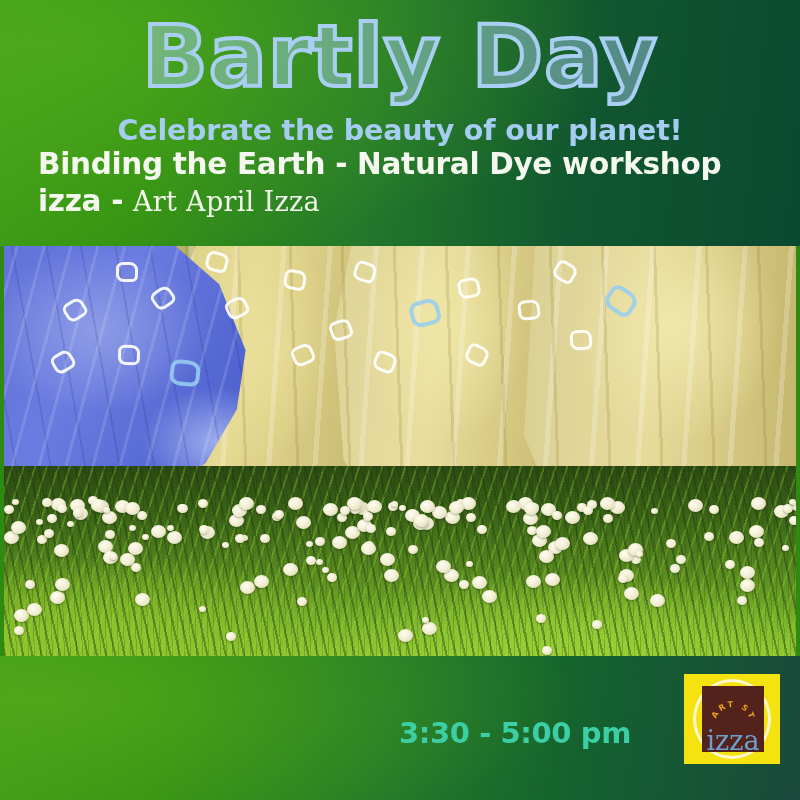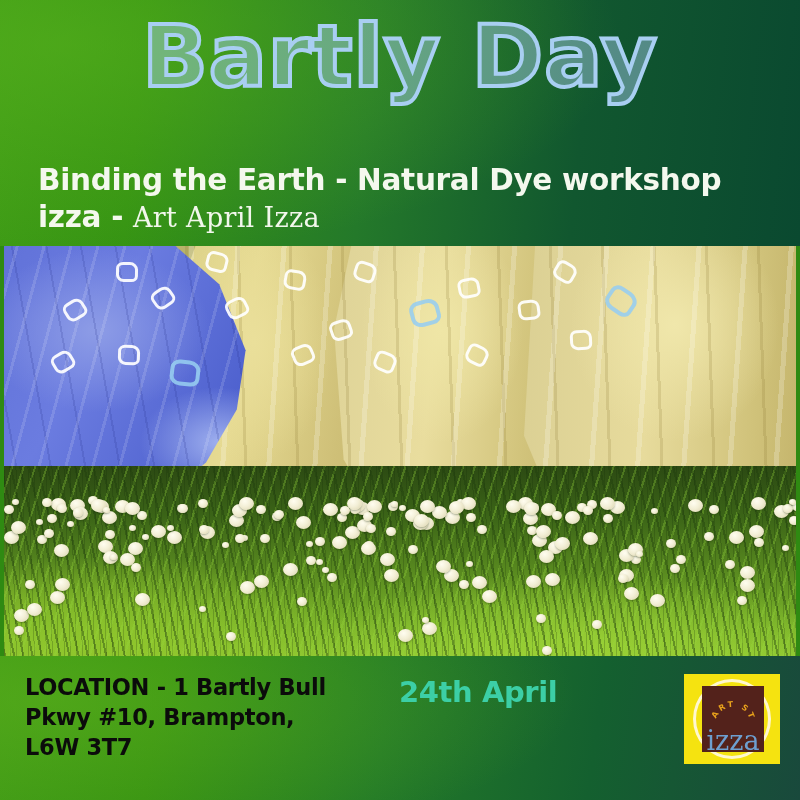--- a/index.html
+++ b/index.html
@@ -31,21 +31,21 @@
     paint-order:stroke fill;
     text-shadow:0 0 1px rgba(169,207,242,.45);
   }
   .tagline{
     position:absolute;left:0;top:114px;width:800px;text-align:center;
     font-family:"DejaVu Sans", sans-serif;
     font-weight:700;font-size:28.5px;line-height:34px;
     color:#a5cdf1;letter-spacing:-.2px;
   }
   .workshop{
-    position:absolute;left:38px;top:162px;width:748px;
+    position:absolute;left:38px;top:146px;width:748px;
     font-family:"DejaVu Sans", sans-serif;
     font-weight:700;font-size:29.5px;line-height:37px;
     color:#f4f8ee;letter-spacing:-.3px;
   }
   .workshop .studio{
     font-family:"DejaVu Serif", serif;
     font-weight:400;font-size:27px;letter-spacing:.3px;color:#f2f7ec;
   }
   
   .photo-wrap{
@@ -182,20 +182,21 @@
     color:#6d9fd0;letter-spacing:0px;
   }
 </style>
 </head>
 <body>
 
 <div class="poster">
 
   <div class="header">
     <div class="title">Bartly Day</div>
+    <div class="tagline">Celebrate the beauty of our planet!</div>
     <div class="workshop">
       <span>Binding the Earth - Natural Dye workshop</span><br>
       <span>izza - </span><span class="studio">Art April Izza</span>
     </div>
   </div>
 
   <div class="photo-wrap">
     <div class="photo">
       <div class="cloth-y cy1"></div>
       <div class="cloth-y cy2"></div>
@@ -396,28 +397,24 @@
           <div class="flower" style="left: 284.404px; top: 251.318px;"></div>
           <div class="flower s" style="left: 358.937px; top: 266.35px;"></div>
           <div class="flower t" style="left: 318.463px; top: 321.387px;"></div>
           <div class="flower t" style="left: 647.212px; top: 261.68px;"></div>
         </div>
     </div>
   </div>
 
   <div class="footer"></div>
 
-  <div class="location">
-    <span>LOCATION - 1 Bartly Bull</span><br>
-    <span>Pkwy #10, Brampton,</span><br>
-    <span>L6W 3T7</span>
-  </div>
 
   <div class="datetime">
-    <span>24th April</span><br>
+    <br>
+    <span>3:30 - 5:00 pm</span>
   </div>
 
   <div class="logo">
     <div class="logo-ring"></div>
     <div class="logo-box">
       <svg class="logo-arc" viewBox="0 0 62 66">
         <defs>
             <path id="arcp" d="M 14,36 A 17,15 0 1 1 48,36"></path>
           </defs>
         <text font-family="DejaVu Sans, sans-serif" font-size="8" font-weight="700" fill="#e8a21c" letter-spacing="2.4">

